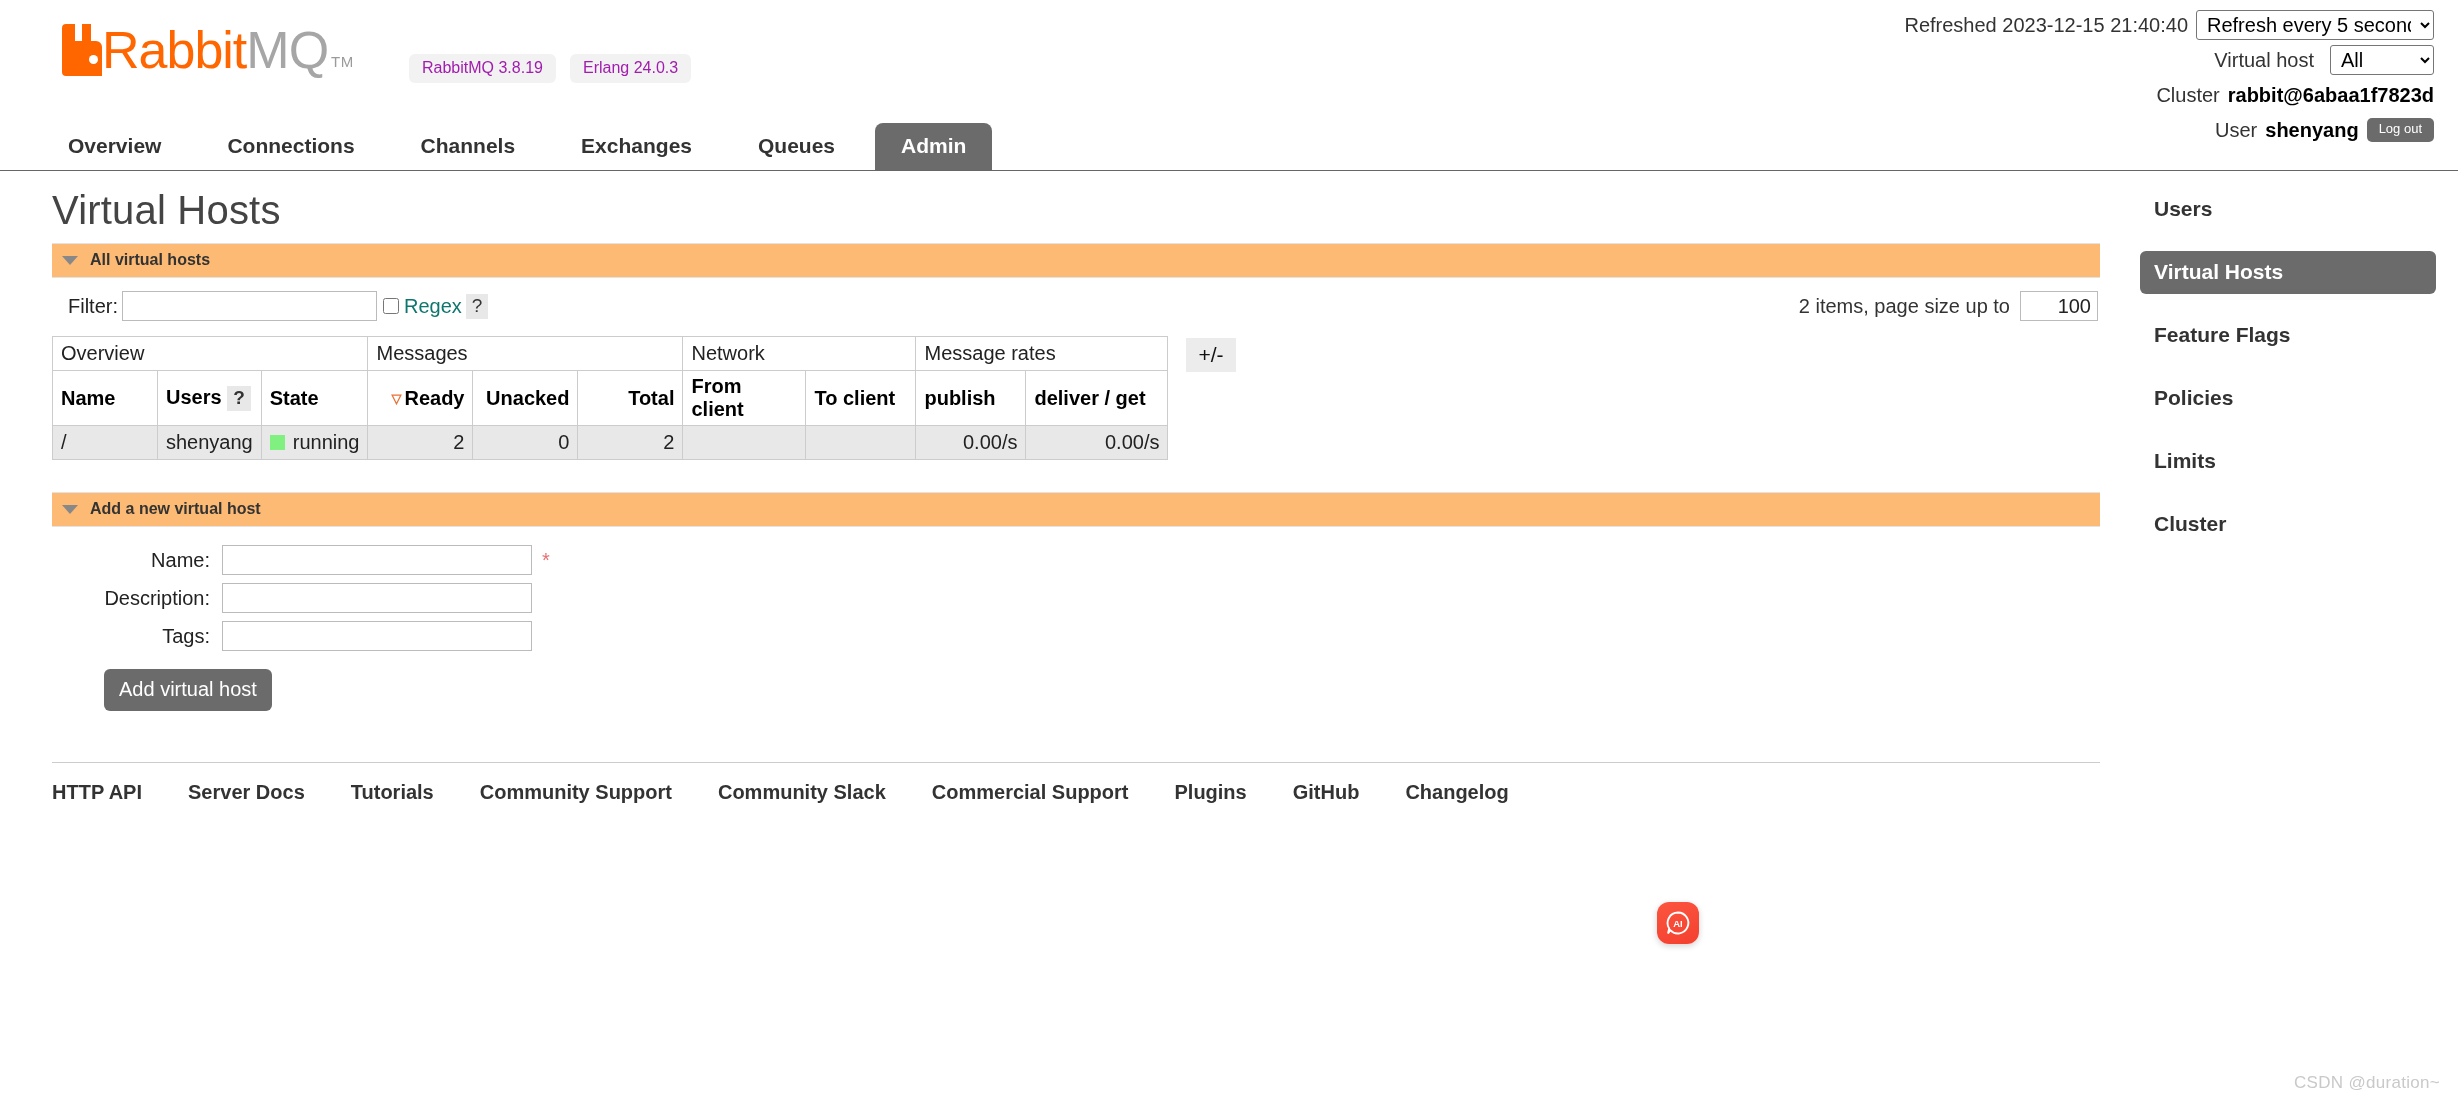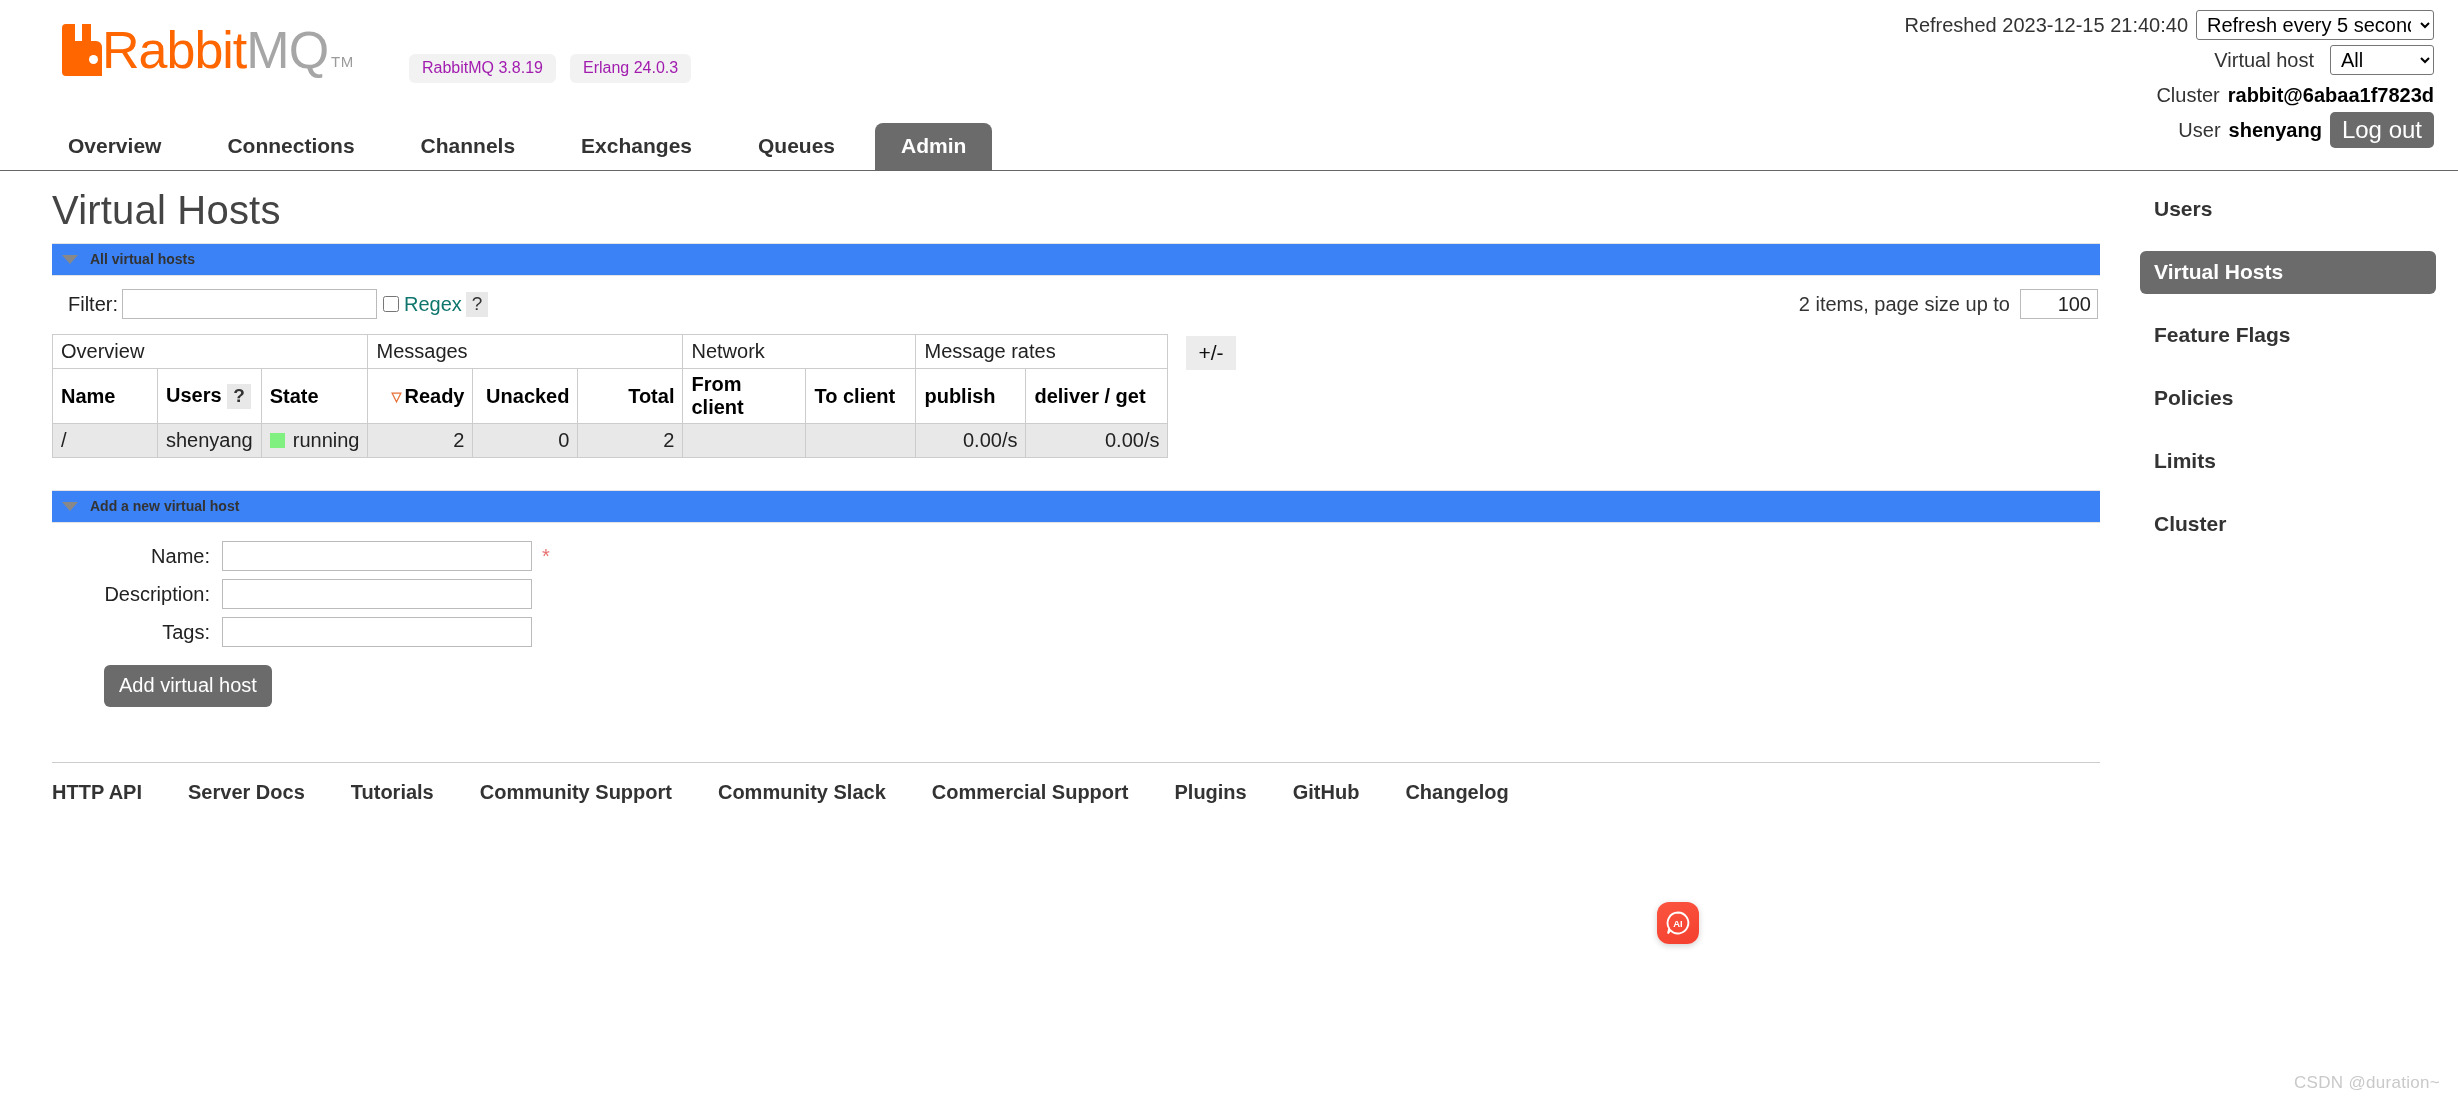--- a/index.html
+++ b/index.html
@@ -85,21 +85,21 @@
   }
   select.sel-refresh { width: 238px; }
   select.sel-vhost { width: 104px; margin-left: 8px; }
   .tr-strong { font-weight: bold; color: #000; }
   .logout-btn {
     background: #6b6b6b;
     color: #fff;
     border: none;
     border-radius: 5px;
     font-family: "Liberation Sans", sans-serif;
-    font-size: 24px;
+    font-size: 13px;
     padding: 4px 12px 5px;
     cursor: pointer;
     line-height: 1.15;
   }
 
   
   #nav {
     position: absolute;
     left: 0; top: 113px;
     width: 2458px;
@@ -135,24 +135,24 @@
     width: 2048px;
   }
   #page-title {
     font-size: 40px;
     font-weight: 400;
     color: #444;
     margin: 0 0 10px 0;
     letter-spacing: 0.2px;
   }
   .section-head {
-    background: #3b82f6;
+    background: #fdba74;
     border-top: 1px solid #e3e3e3;
     border-bottom: 1px solid #e3e3e3;
-    font-size: 14px;
+    font-size: 16px;
     font-weight: bold;
     color: #333;
     padding: 7px 0 8px 10px;
     width: 2048px;
     display: flex;
     align-items: center;
     gap: 10px;
   }
   .tri {
     width: 0; height: 0;

